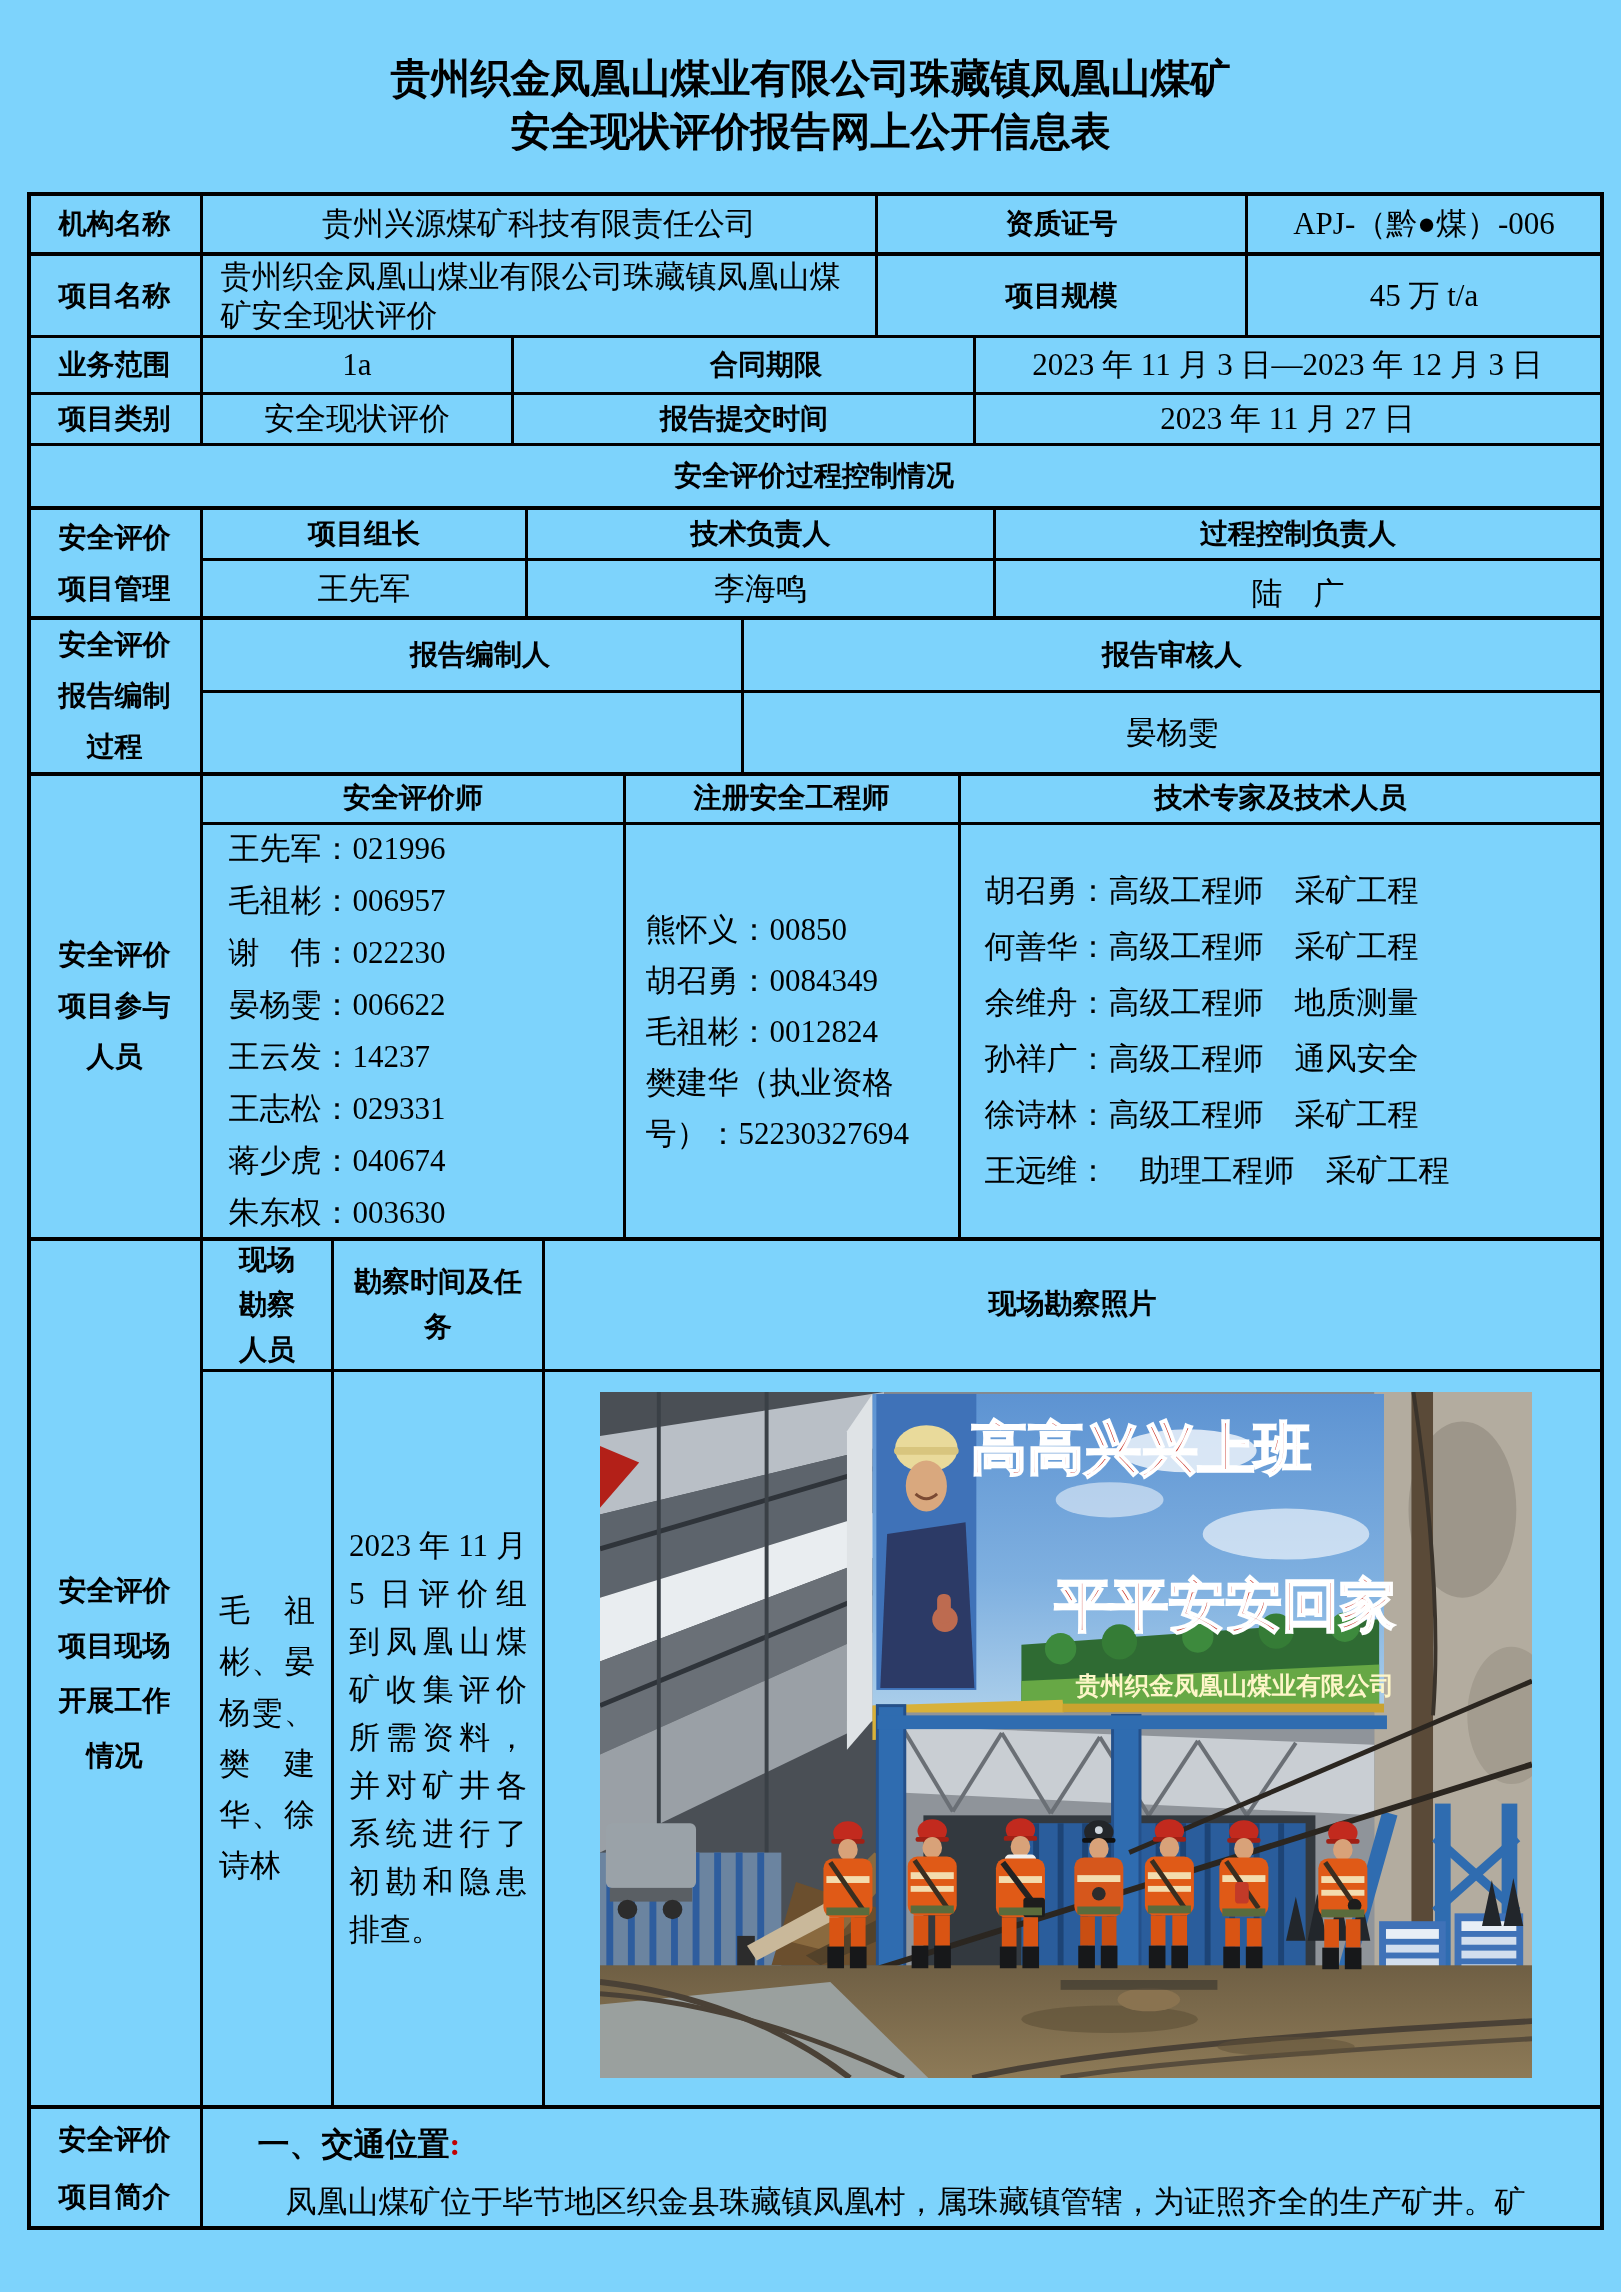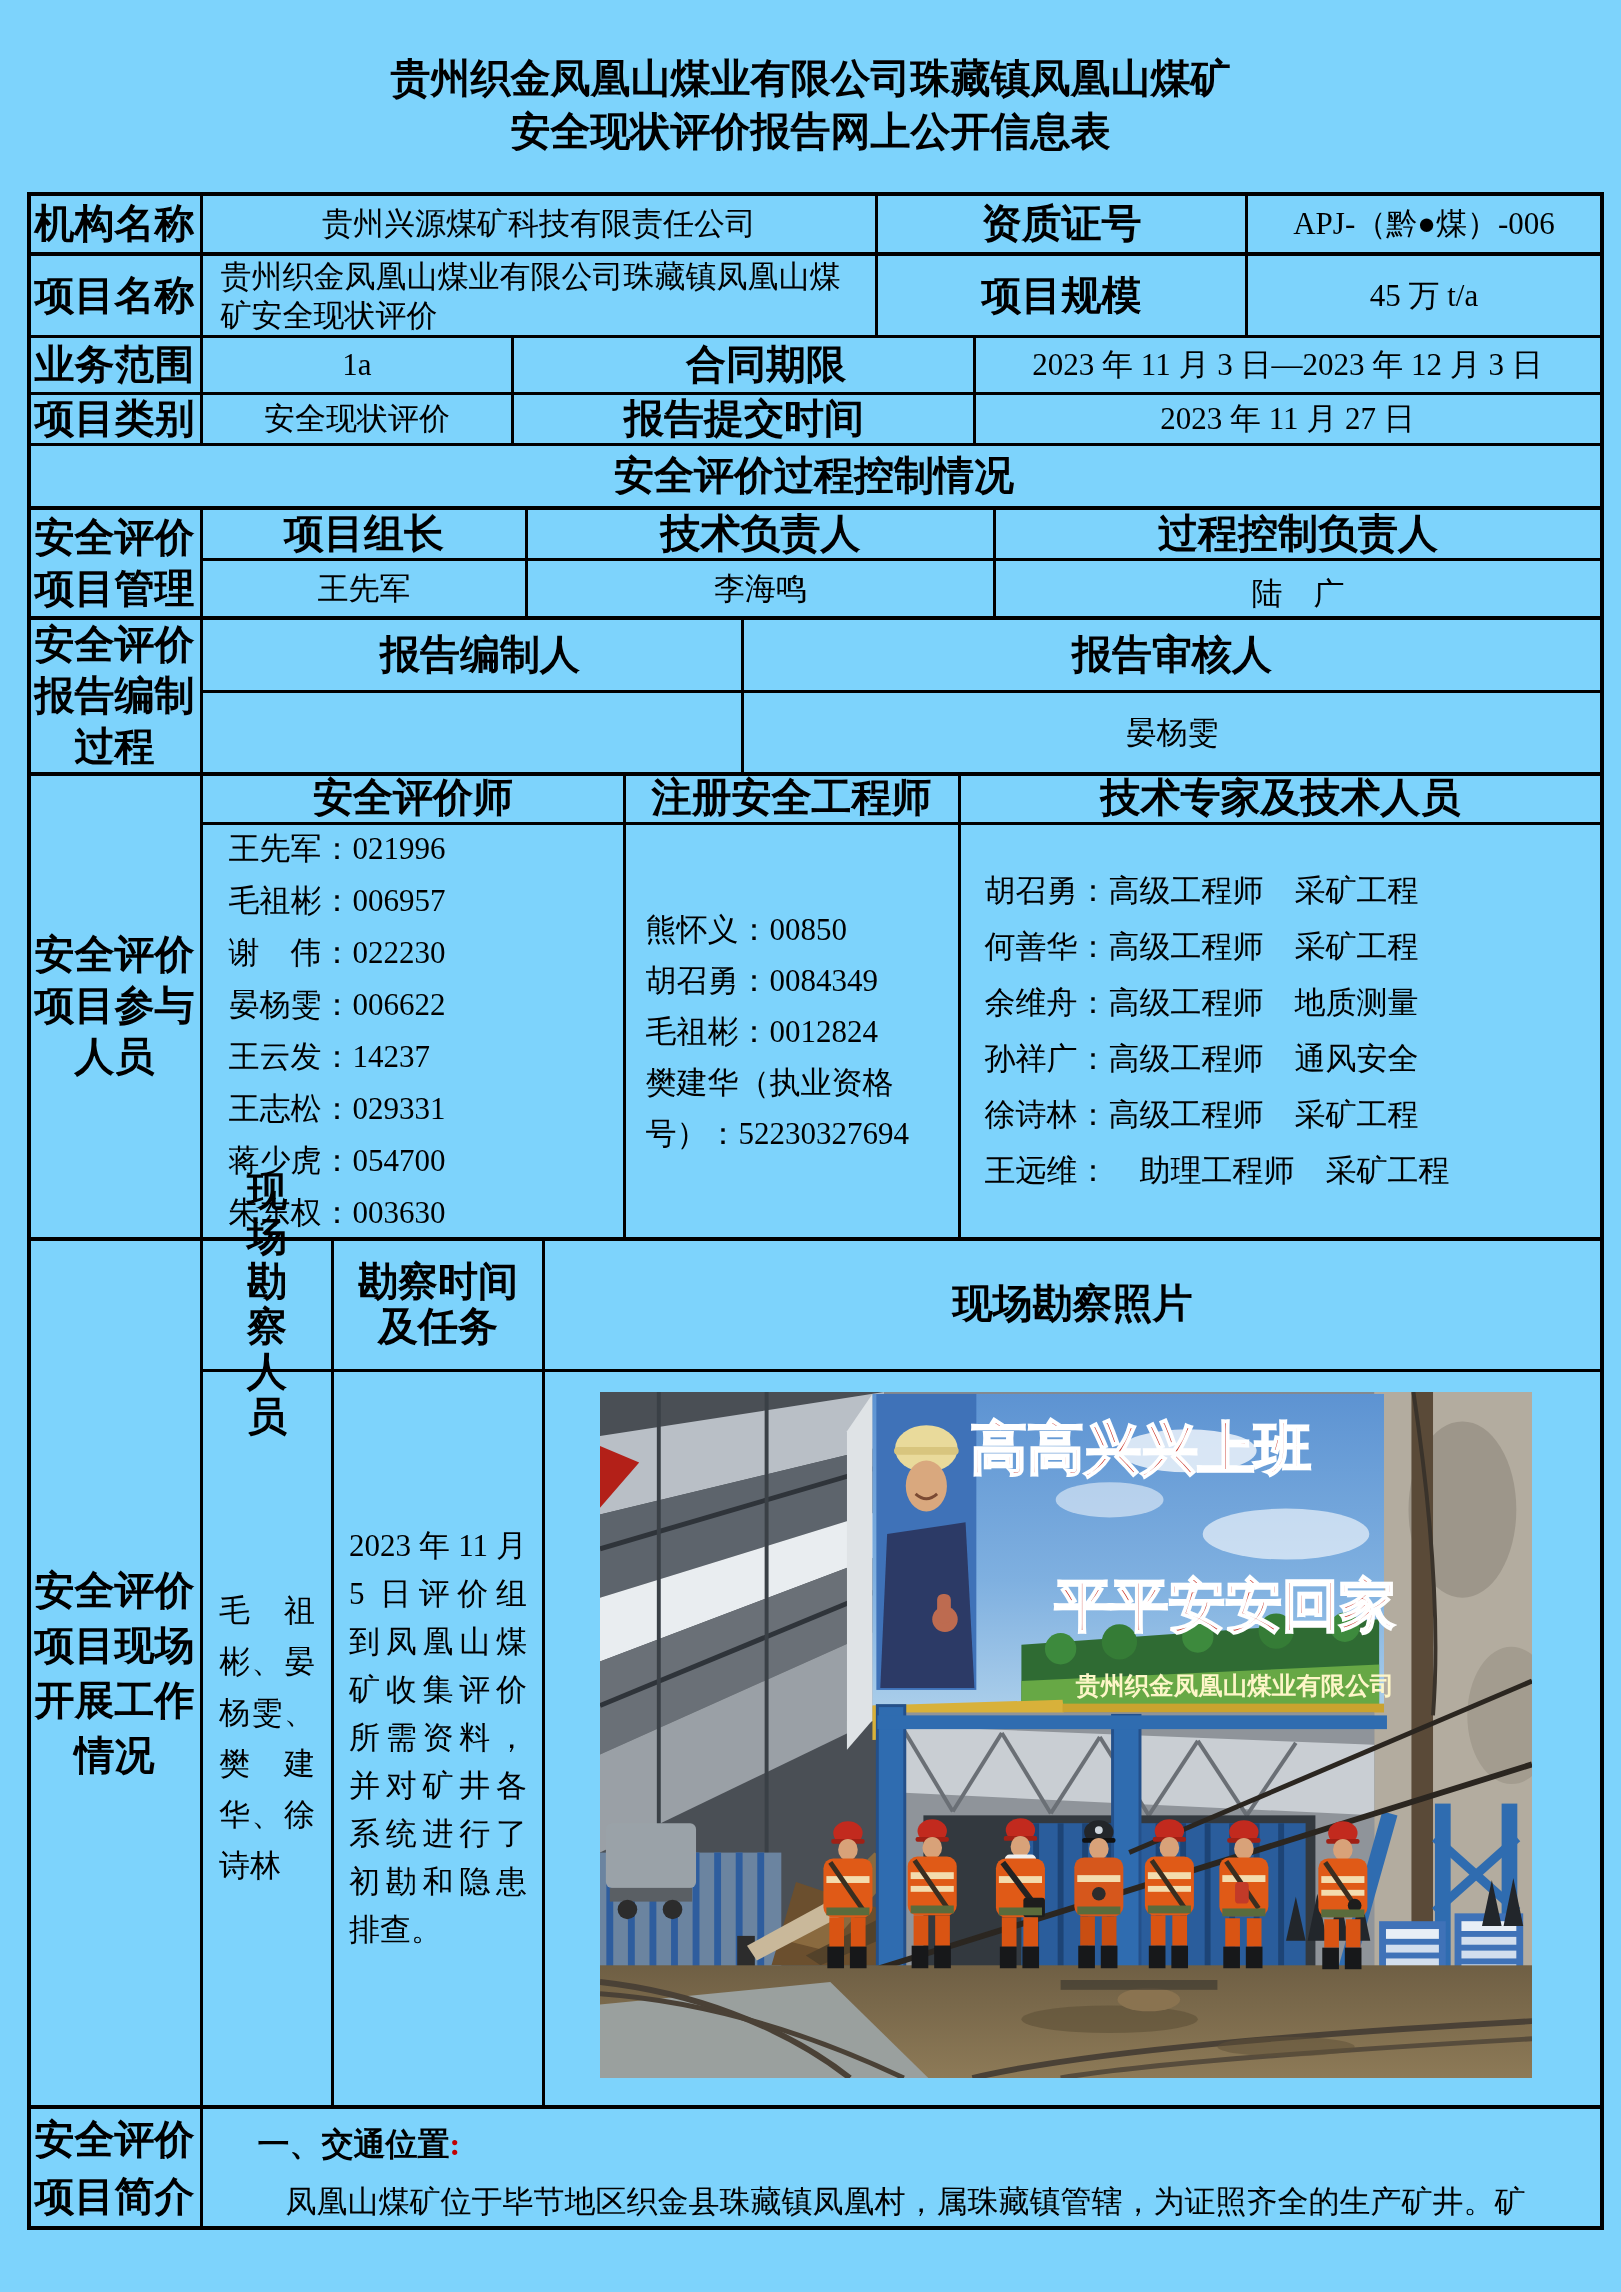--- a/index.html
+++ b/index.html
@@ -1,21 +1,21 @@
 <!DOCTYPE html>
 <html><head>
 <meta charset="utf-8">
 <style>
   html,body{margin:0;padding:0;background:#e8e8e8;}
   #page{position:relative;width:1621px;height:2293px;background:#7dd3fc;margin:0 auto;
         font-family:"Liberation Serif","DejaVu Serif",serif;color:#000;overflow:hidden;}
   .hl,.vl{position:absolute;background:#000;}
   .cell{position:absolute;display:flex;align-items:center;justify-content:center;
         text-align:center;font-size:31px;line-height:1.35;}
-  .lbl{font-weight:bold;font-size:40px;font-family:"Liberation Serif","DejaVu Serif",serif;}
+  .lbl{font-weight:bold;font-size:28px;font-family:"Liberation Serif","DejaVu Serif",serif;}
   .pre{white-space:pre-line;}
   .leftal{justify-content:flex-start;text-align:left;}
   .title{position:absolute;left:0;width:1621px;text-align:center;font-weight:bold;
          font-size:40px;font-family:"Liberation Sans","DejaVu Sans",sans-serif;}
   .list{flex-direction:column;align-items:flex-start;justify-content:center;}
   .list .li{line-height:52px;text-align:left;}
   .list2 .li{line-height:51px;}
   .list3 .li{line-height:56px;}
   .just{text-align:justify;text-align-last:left;}
   .redc{color:#c00000;}
@@ -107,21 +107,21 @@
   <div class="cell lbl" style="left:626px;top:774px;width:331px;height:48px;">注册安全工程师</div>
   <div class="cell lbl" style="left:961px;top:774px;width:639px;height:48px;">技术专家及技术人员</div>
 
   <div class="cell list" style="left:203px;top:825px;width:420px;height:412px;padding-left:25.5px;box-sizing:border-box;">
     <div class="li">王先军：021996</div>
     <div class="li">毛祖彬：006957</div>
     <div class="li">谢　伟：022230</div>
     <div class="li">晏杨雯：006622</div>
     <div class="li">王云发：14237</div>
     <div class="li">王志松：029331</div>
-    <div class="li">蒋少虎：054700</div>
+    <div class="li">蒋少虎：040674</div>
     <div class="li">朱东权：003630</div>
   </div>
   <div class="cell list list2" style="left:626px;top:825px;width:331px;height:412px;padding:0 9.8px 0 19.6px;box-sizing:border-box;">
     <div class="li">熊怀义：00850</div>
     <div class="li">胡召勇：0084349</div>
     <div class="li">毛祖彬：0012824</div>
     <div class="li">樊建华（执业资格号）：52230327694</div>
   </div>
   <div class="cell list list3" style="left:961px;top:825px;width:639px;height:412px;padding-left:23.5px;box-sizing:border-box;">
     <div class="li">胡召勇：高级工程师　采矿工程</div>

